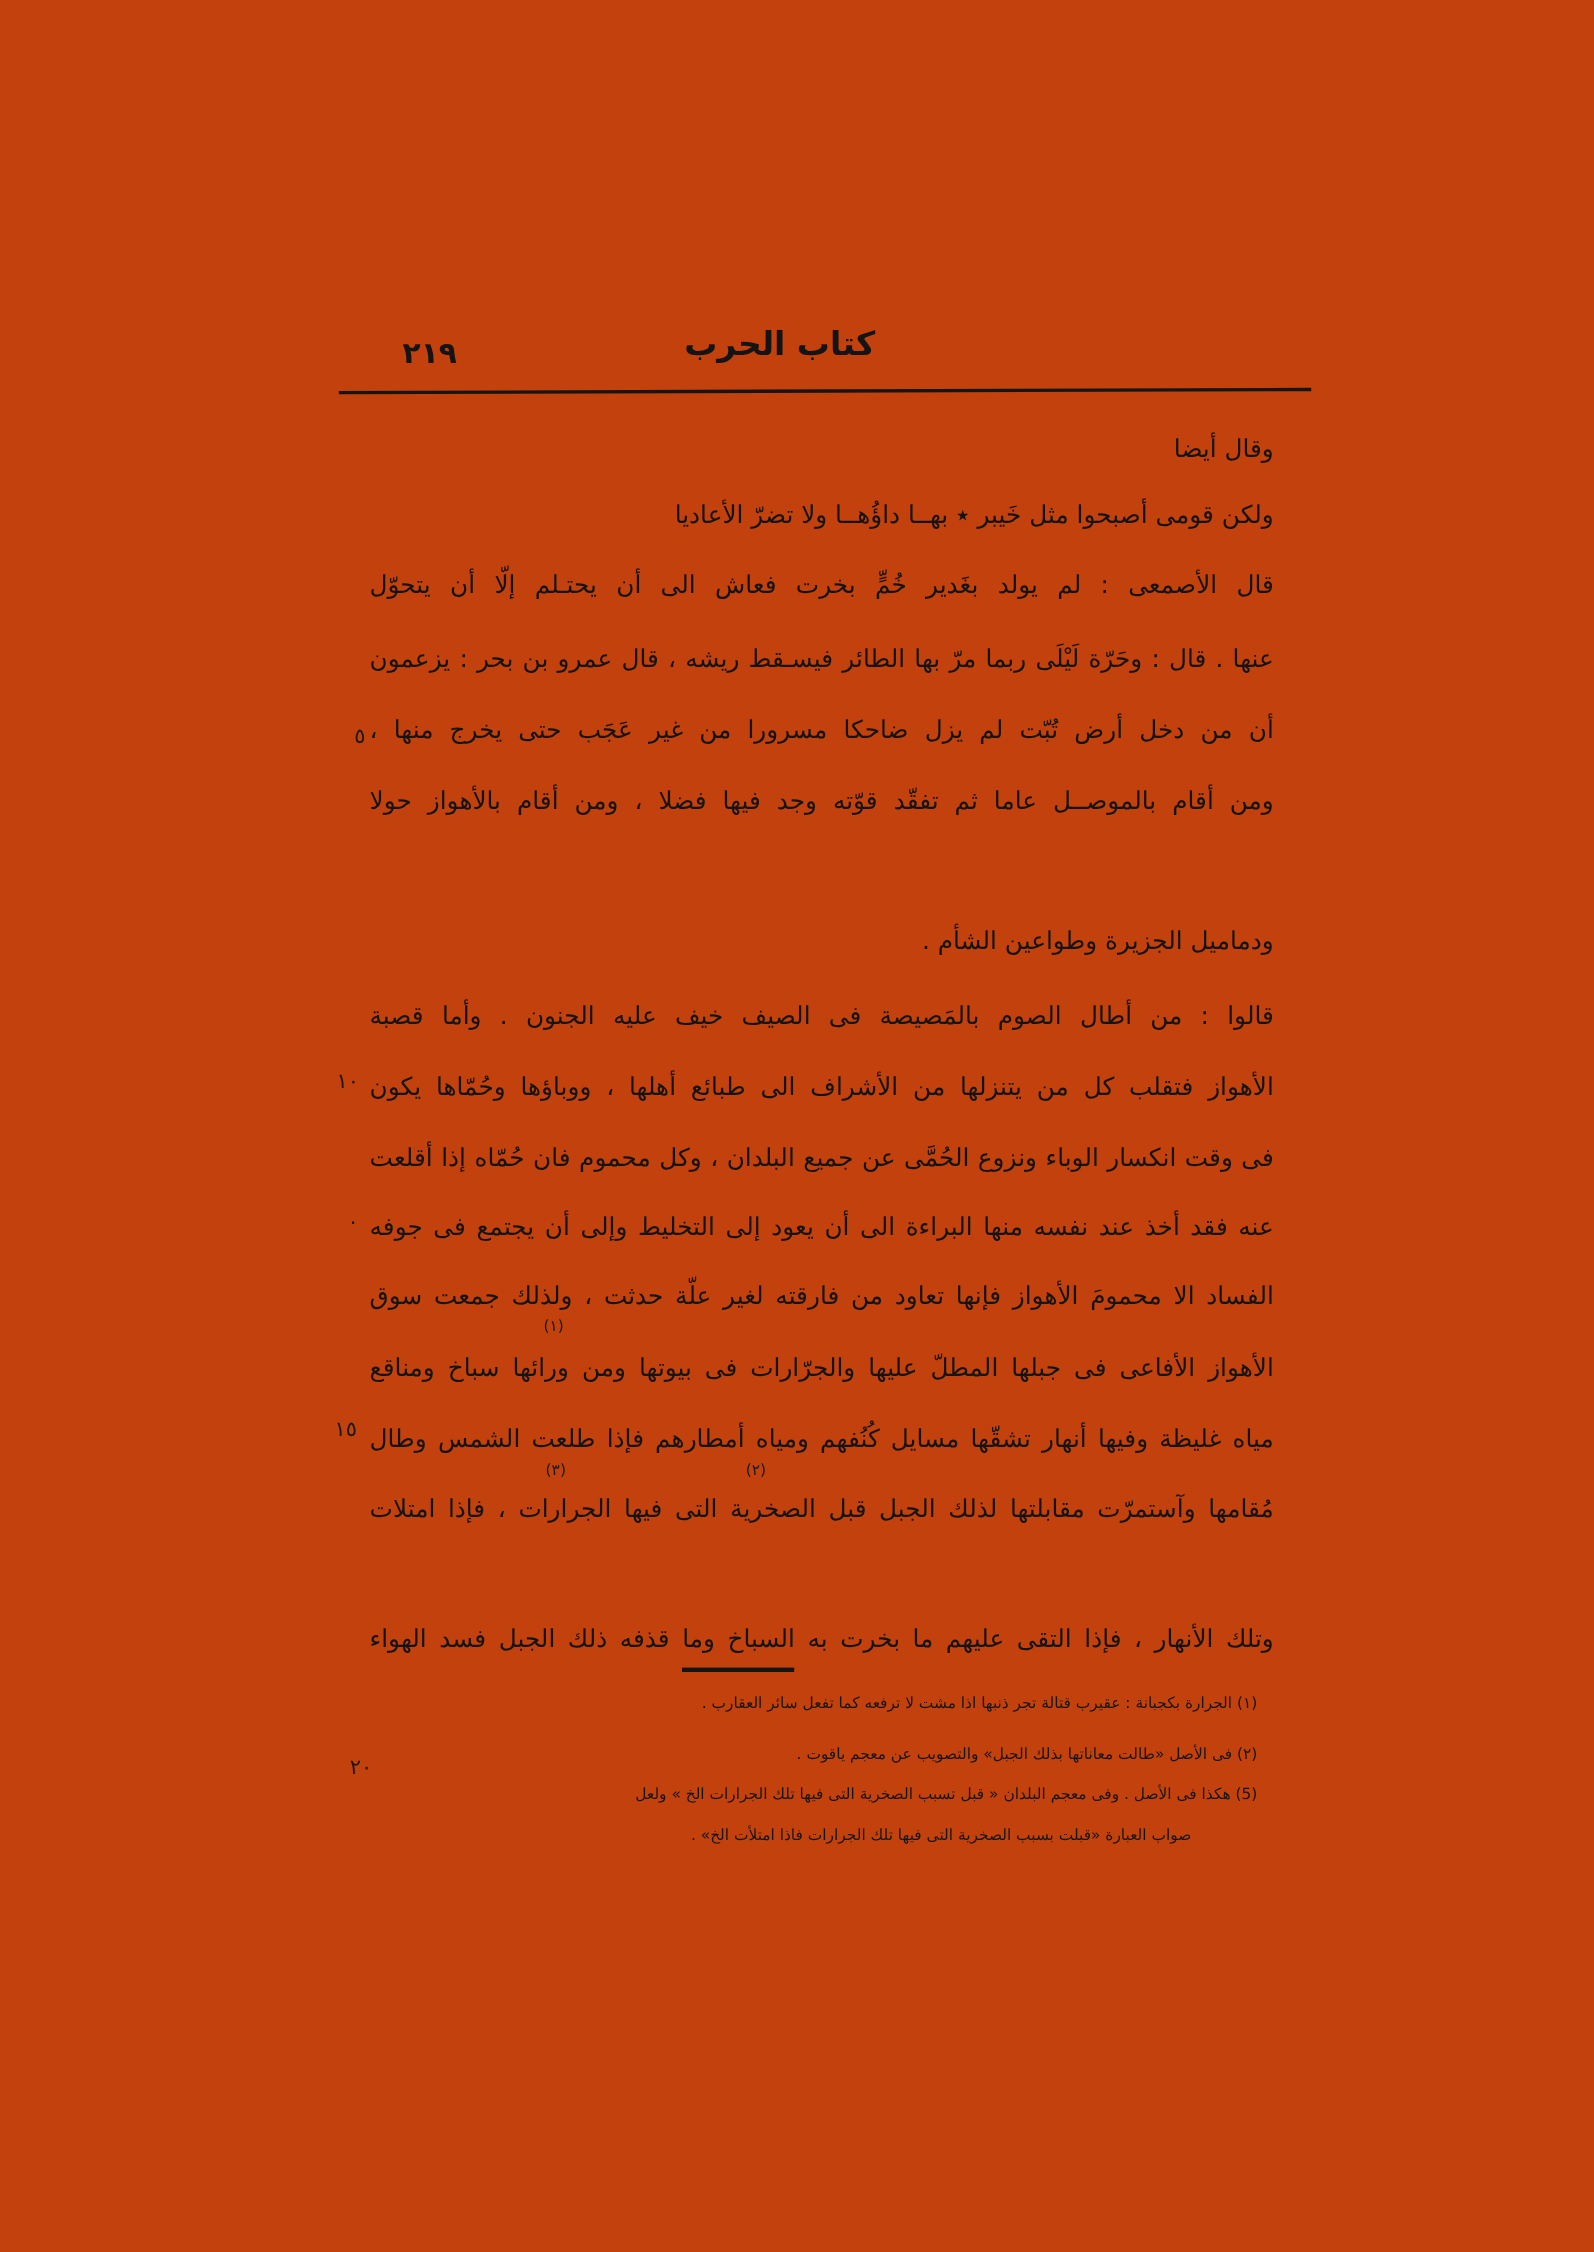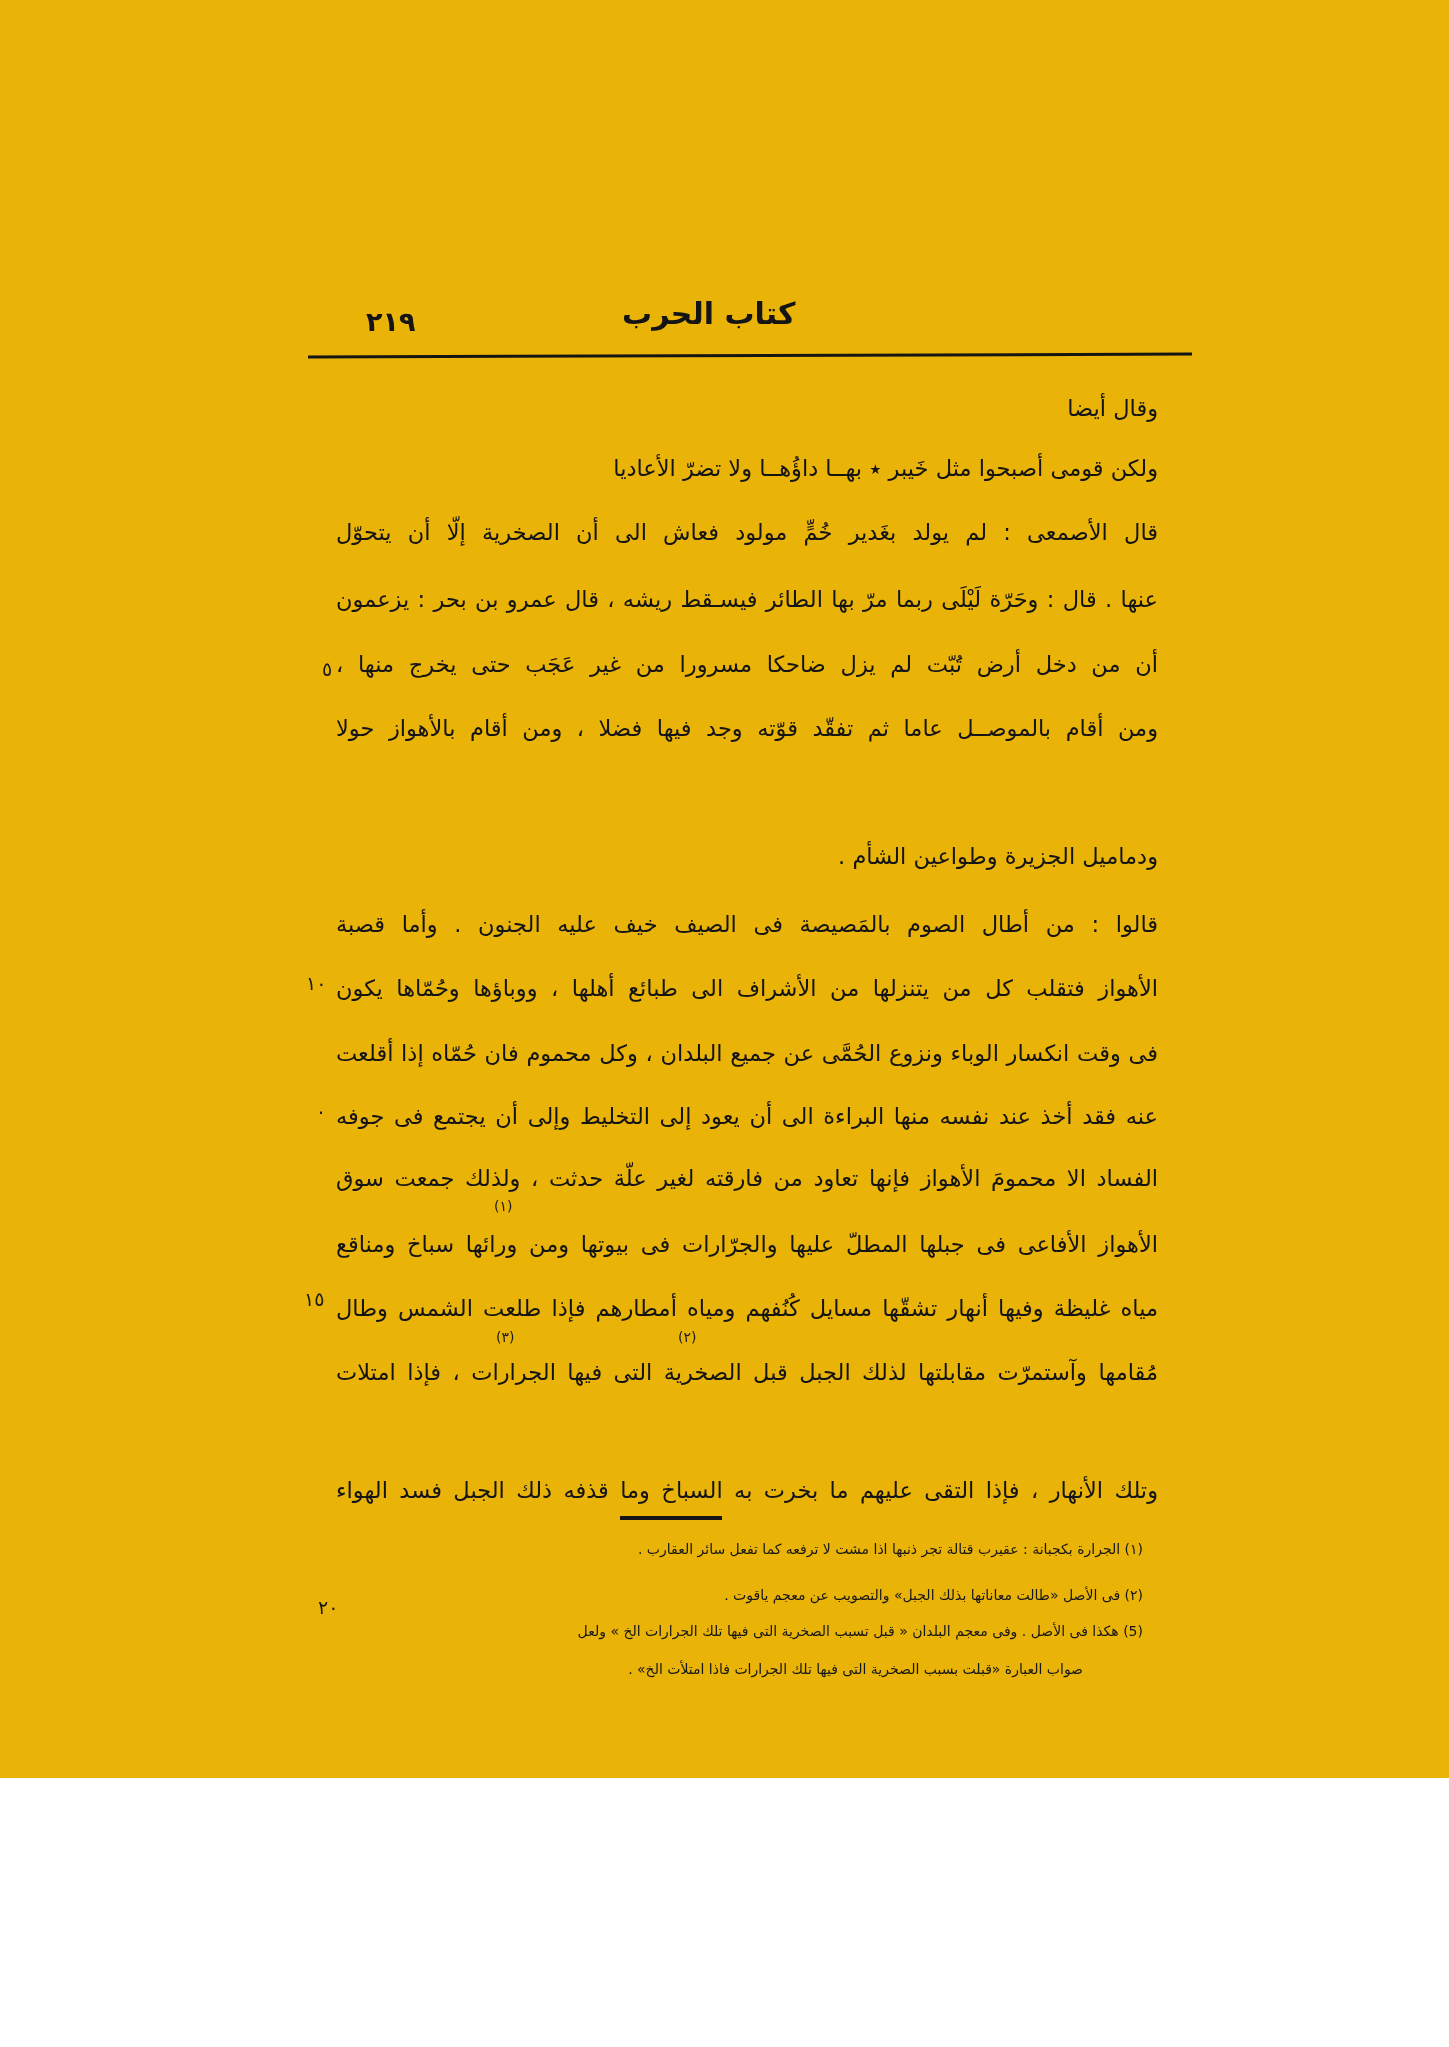--- a/index.html
+++ b/index.html
@@ -3,22 +3,22 @@
 <meta charset="utf-8">
 <style>
   html, body {
     margin: 0;
     padding: 0;
     background: #ffffff;
   }
   .page {
     position: relative;
     width: 1449px;
-    height: 1778px;
-    background: #eab308;
+    height: 2047px;
+    background: #c2410c;
     overflow: hidden;
     font-family: "DejaVu Sans", sans-serif;
     color: #141414;
   }
   
   .page-number {
     position: absolute;
     left: 366px;
     top: 306px;
     font-size: 27px;
@@ -99,21 +99,21 @@
 <body>
 
 <div class="page">
 
   <div class="page-number">٢١٩</div>
   <div class="page-title">كتاب الحرب</div>
   <div class="header-rule"></div>
 
   <div class="bline start ind-open" style="top:392px">وقال أيضا</div>
   <div class="bline start ind-verse" style="top:452px">ولكن قومى أصبحوا مثل خَيبر ٭ بهــا داؤُهــا ولا تضرّ الأعاديا</div>
-  <div class="bline ind-para" style="top:516px">قال الأصمعى : لم يولد بغَدير خُمٍّ مولود فعاش الى أن الصخرية إلّا أن يتحوّل</div>
+  <div class="bline ind-para" style="top:516px">قال الأصمعى : لم يولد بغَدير خُمٍّ بخرت فعاش الى أن يحتـلم إلّا أن يتحوّل</div>
   <div class="bline" style="top:583px">عنها . قال : وحَرّة لَيْلَى ربما مرّ بها الطائر فيسـقط ريشه ، قال عمرو بن بحر : يزعمون</div>
   <div class="bline" style="top:648px">أن من دخل أرض تُبّت لم يزل ضاحكا مسرورا من غير عَجَب حتى يخرج منها ،</div>
   <div class="bline" style="top:712px">ومن أقام بالموصــل عاما ثم تفقّد قوّته وجد فيها فضلا ، ومن أقام بالأهواز حولا</div>
   <div class="bline start ind-close" style="top:840px">ودماميل الجزيرة وطواعين الشأم .</div>
   <div class="bline ind-para" style="top:908px">قالوا : من أطال الصوم بالمَصيصة فى الصيف خيف عليه الجنون . وأما قصبة</div>
   <div class="bline" style="top:972px">الأهواز فتقلب كل من يتنزلها من الأشراف الى طبائع أهلها ، ووباؤها وحُمّاها يكون</div>
   <div class="bline" style="top:1037px">فى وقت انكسار الوباء ونزوع الحُمَّى عن جميع البلدان ، وكل محموم فان حُمّاه إذا أقلعت</div>
   <div class="bline" style="top:1100px">عنه فقد أخذ عند نفسه منها البراءة الى أن يعود إلى التخليط وإلى أن يجتمع فى جوفه</div>
   <div class="bline" style="top:1162px">الفساد الا محمومَ الأهواز فإنها تعاود من فارقته لغير علّة حدثت ، ولذلك جمعت سوق</div>
   <div class="bline" style="top:1228px">الأهواز الأفاعى فى جبلها المطلّ عليها والجرّارات فى بيوتها ومن ورائها سباخ ومناقع</div>

